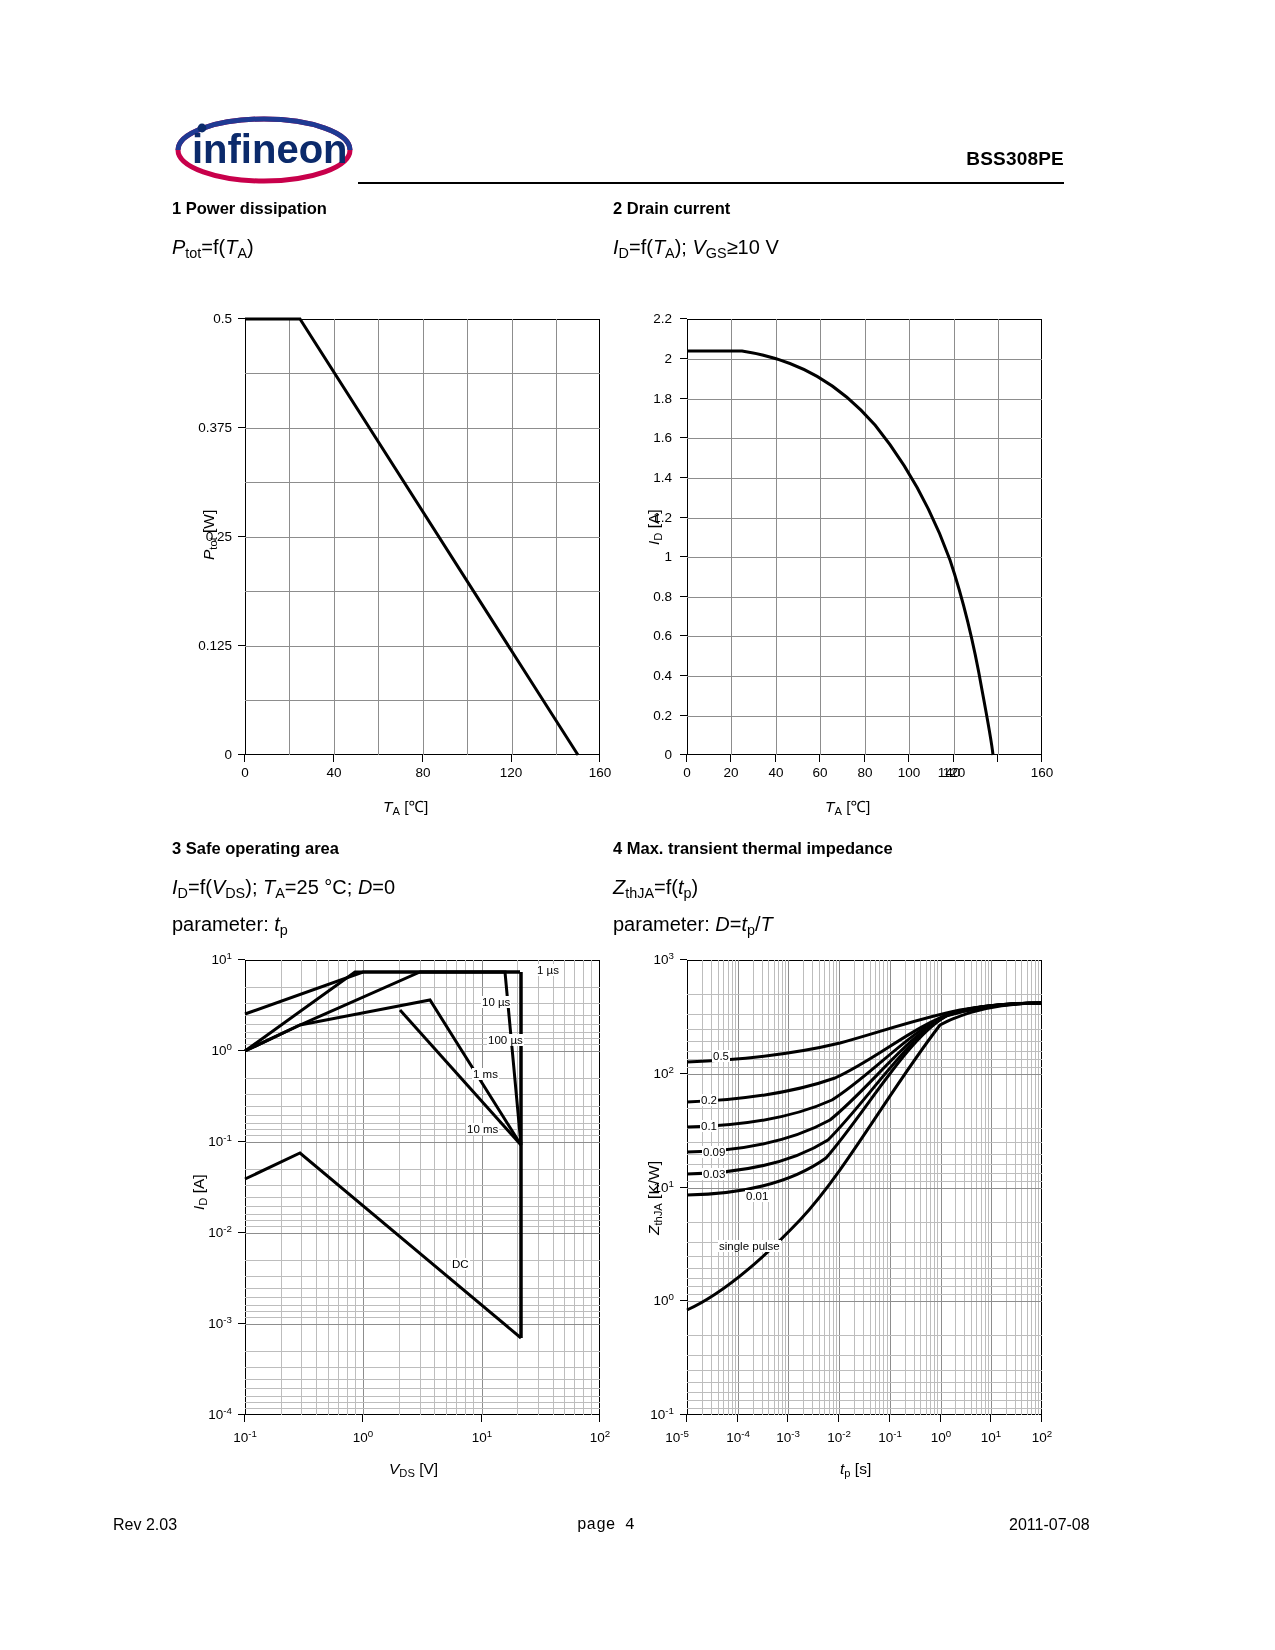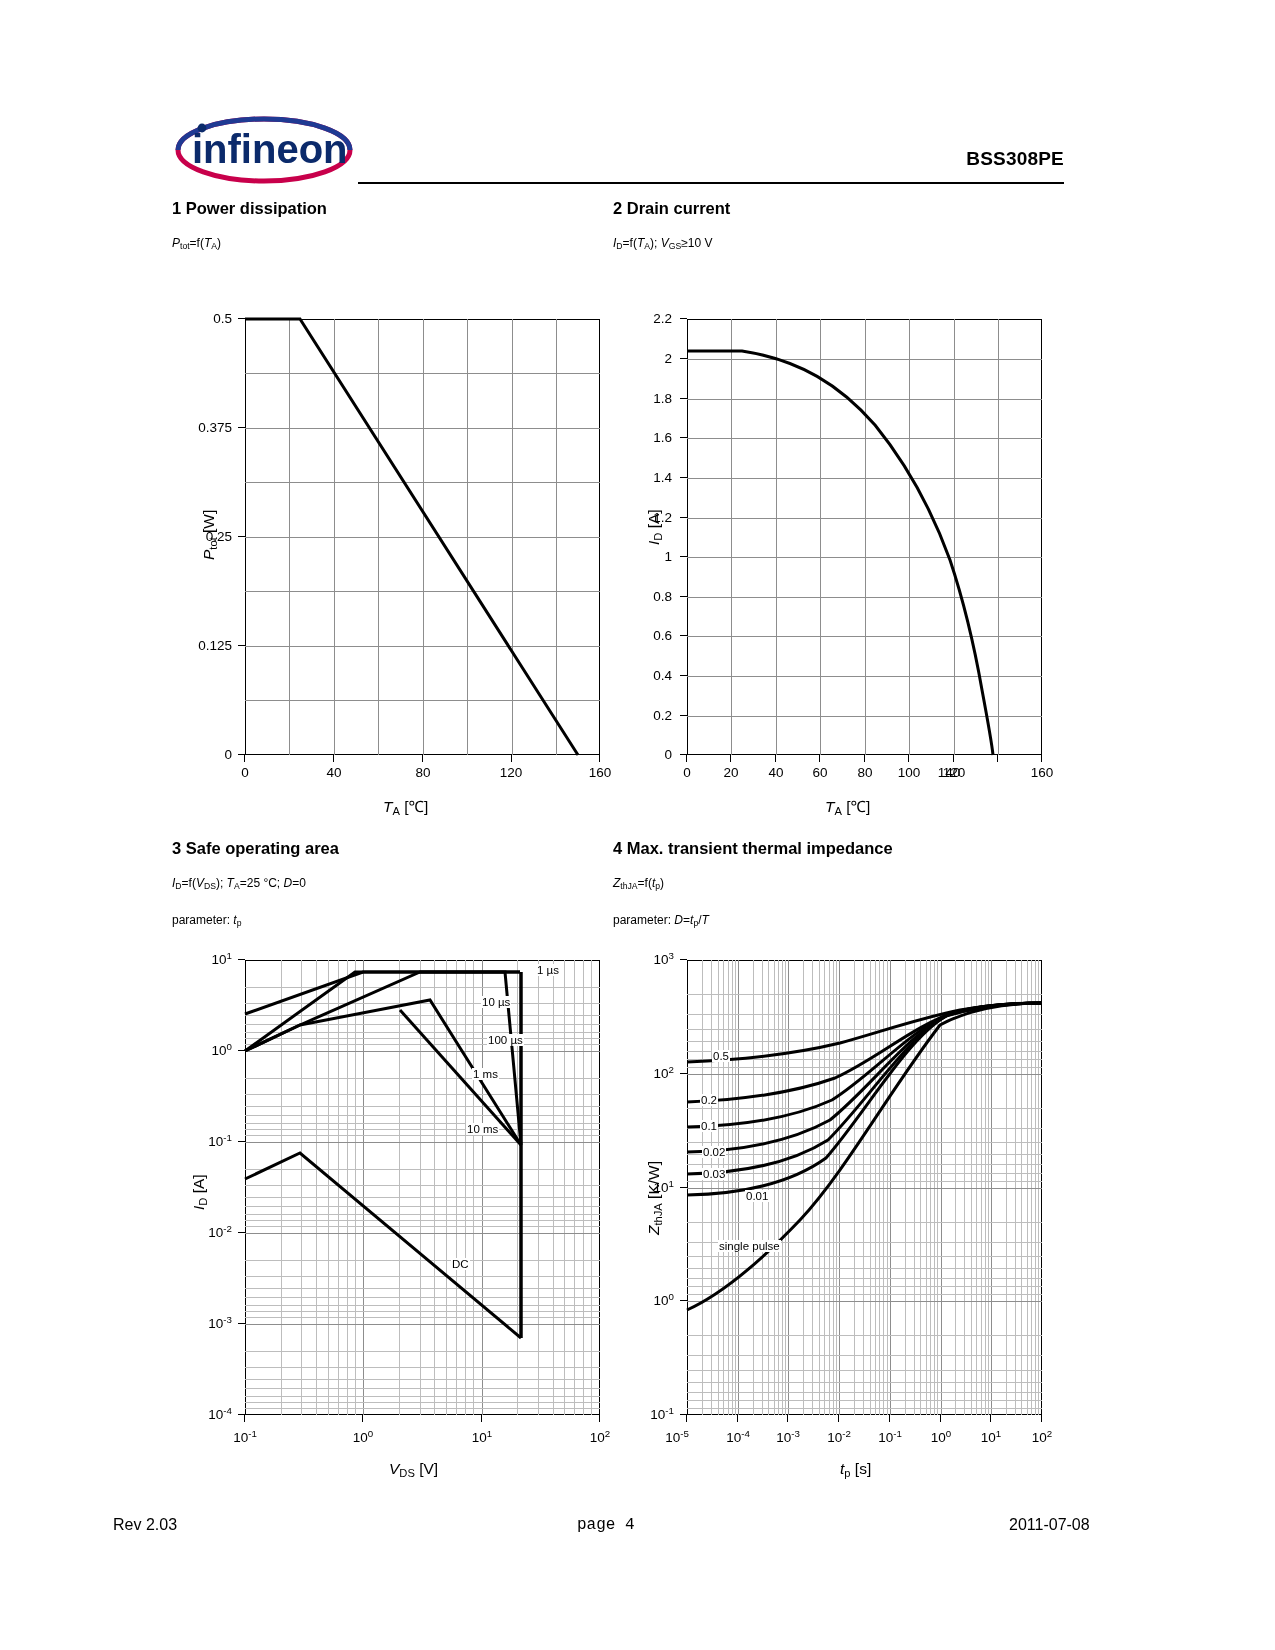--- a/index.html
+++ b/index.html
@@ -14,21 +14,21 @@
   .page{position:absolute;left:0;top:0;width:1275px;height:1650px;}
 
   
   .logo{position:absolute;left:172px;top:110px;width:185px;height:78px;}
   .logo svg{display:block;}
   .hdr-rule{position:absolute;left:358px;top:182px;width:706px;height:2px;background:#000;}
   .part-no{position:absolute;right:211px;top:148px;font-size:19px;font-weight:bold;letter-spacing:.2px;}
 
   
   .sec-title{position:absolute;font-size:16.5px;font-weight:bold;}
-  .sec-sub{position:absolute;font-size:12px;}
+  .sec-sub{position:absolute;font-size:20px;}
   sub{font-size:.72em;vertical-align:-0.28em;}
   sup{font-size:.72em;vertical-align:0.5em;}
   i.v{font-style:italic;}
 
   
   .plot{position:absolute;}
   .frame{position:absolute;border:1.6px solid #000;box-sizing:border-box;}
   .gl{position:absolute;background:#8d8d8d;}
   .gl.v{width:1px;}
   .gl.h{height:1px;}
@@ -451,21 +451,21 @@
 
       <path d="M687,1174 C740,1173 790,1164 828,1140 C868,1100 908,1036 948,1015 C985,1004 1020,1003 1042,1003" fill="none" stroke="#000" stroke-width="3"></path>
 
       <path d="M687,1195 C740,1194 790,1184 826,1158 C866,1112 906,1040 946,1016 C985,1004 1020,1003 1042,1003" fill="none" stroke="#000" stroke-width="3"></path>
 
       <path d="M687,1310 C720,1295 760,1262 800,1220 C845,1172 890,1090 940,1025 C975,1006 1015,1003 1042,1003" fill="none" stroke="#000" stroke-width="3"></path>
     </svg>
     <div class="annot" style="left:712px;top:1050px;">0.5</div>
     <div class="annot" style="left:700px;top:1094px;">0.2</div>
     <div class="annot" style="left:700px;top:1120px;">0.1</div>
-    <div class="annot" style="left:702px;top:1146px;">0.02</div>
+    <div class="annot" style="left:702px;top:1146px;">0.09</div>
     <div class="annot" style="left:702px;top:1168px;">0.03</div>
     <div class="annot" style="left:705px;top:1190px;margin-left:40px;">0.01</div>
     <div class="annot" style="left:718px;top:1240px;">single pulse</div>
   </div>
 
   <div class="foot" style="left:113px;top:1516px;">Rev 2.03</div>
   <div class="foot" style="left:577px;top:1516px;font-family:Liberation Mono, monospace;">page 4</div>
   <div class="foot" style="left:1009px;top:1516px;">2011-07-08</div>
 
 </div>

